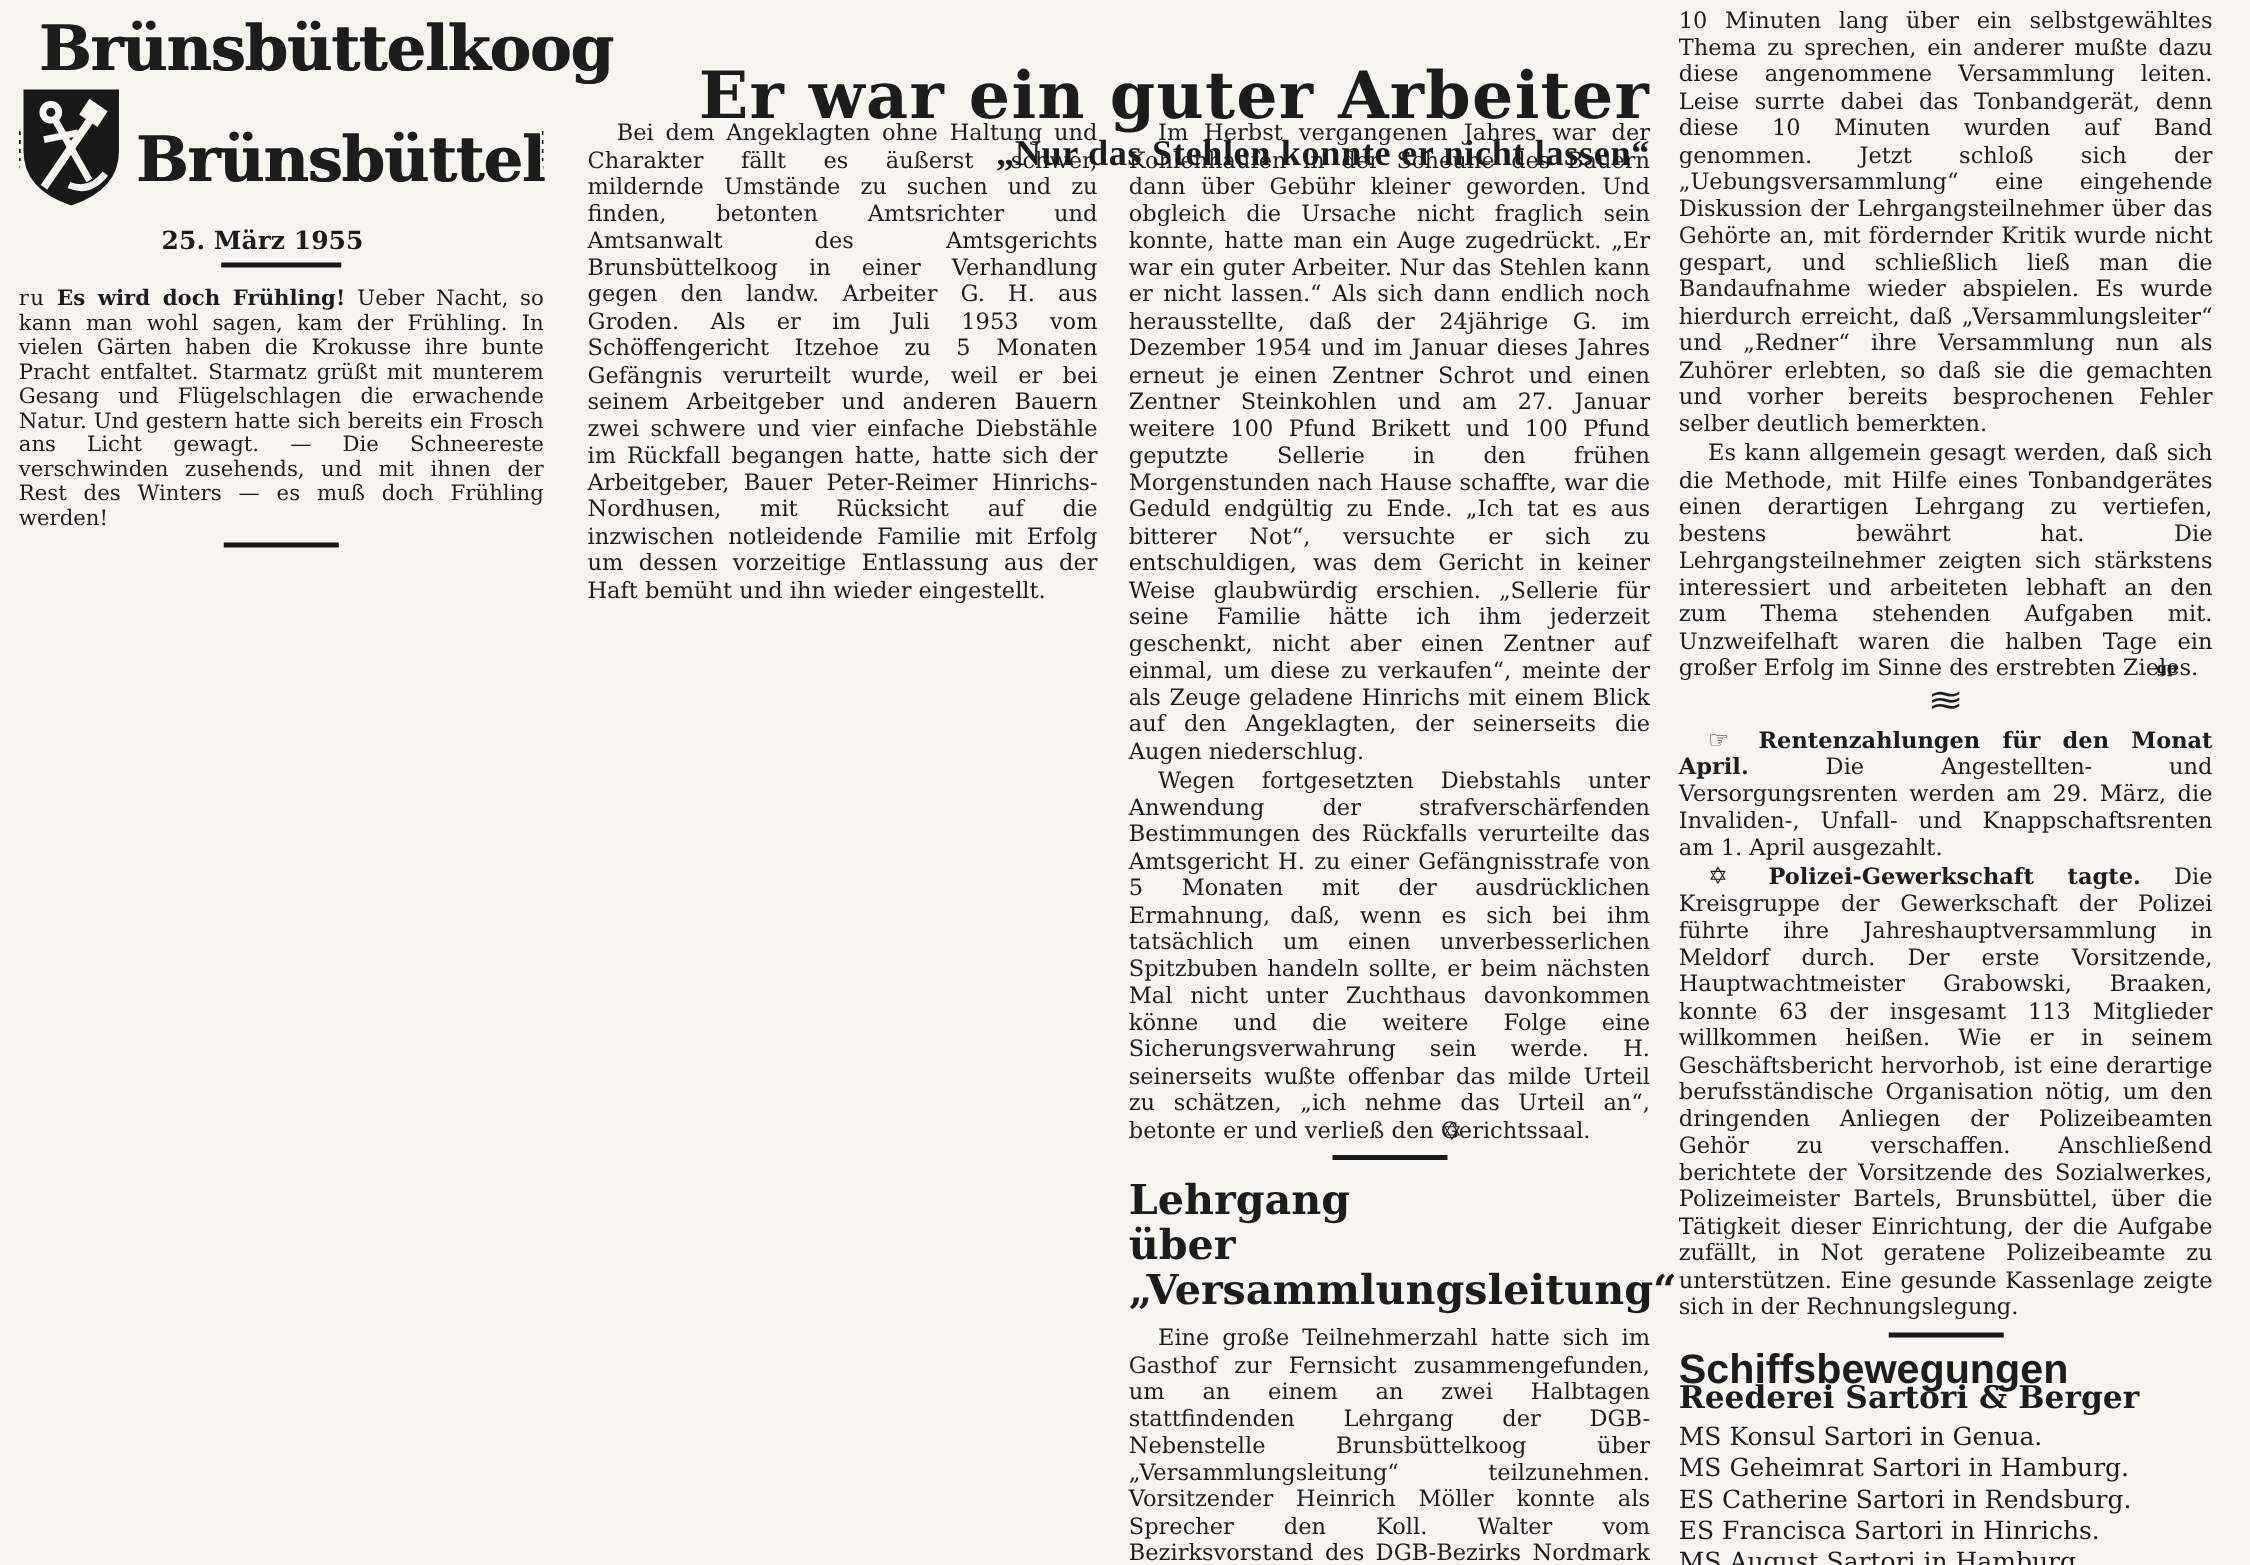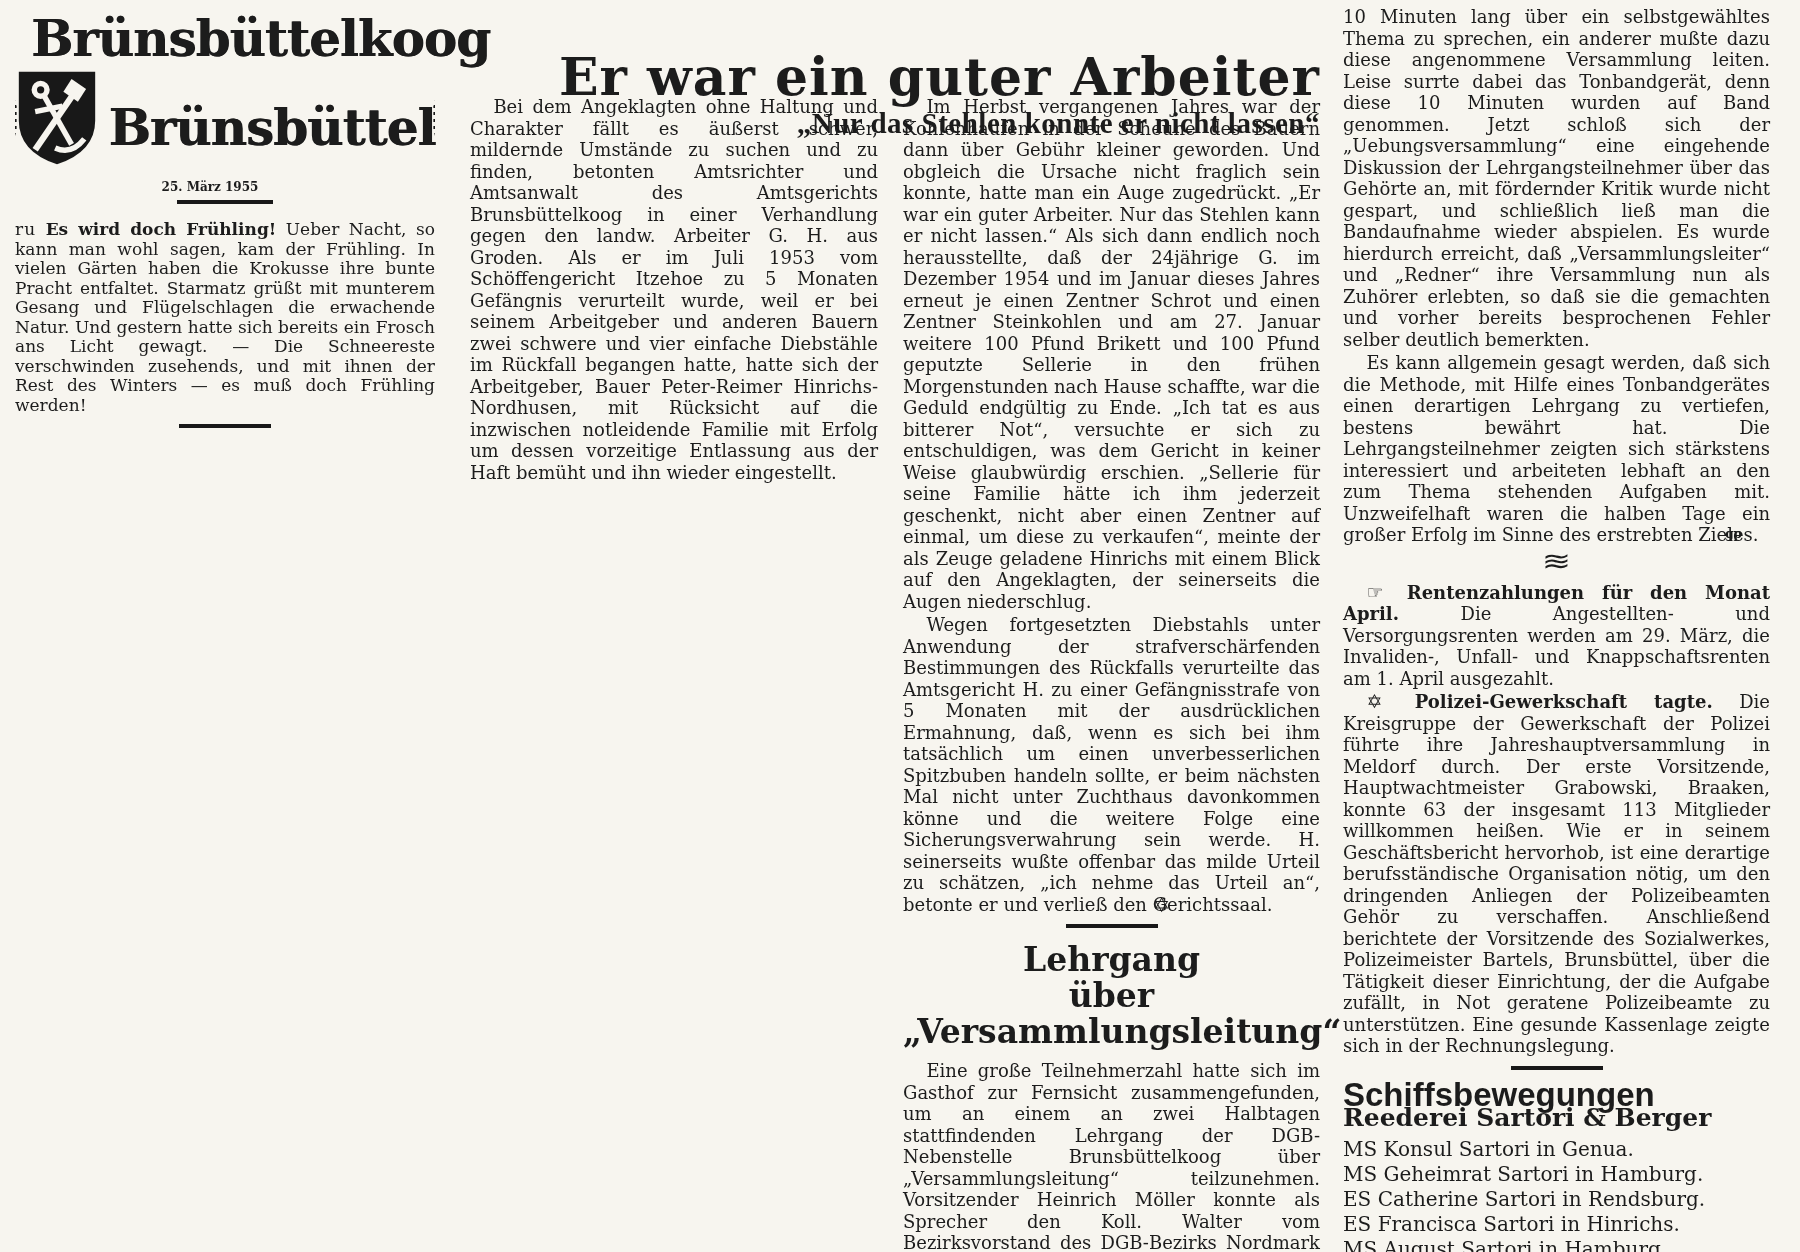--- a/index.html
+++ b/index.html
@@ -29,33 +29,33 @@
     width:34px;height:36px;
     background:repeating-linear-gradient(0deg,#181818 0 3px,transparent 3px 7px);
   }
   .ribbon.left{clip-path:polygon(0 0,100% 18%,100% 82%,0 100%);margin-right:-6px;}
   .ribbon.right{clip-path:polygon(0 18%,100% 0,100% 100%,0 82%);margin-left:-2px;}
   .crest{width:92px;height:100px;flex:0 0 auto;}
   .mast-line2{
     font-weight:bold;font-size:50px;line-height:54px;letter-spacing:-1px;
     text-shadow:0.6px 0 0 #1c1c1c;margin-left:6px;margin-top:19px;
   }
-  .dateline{font-weight:bold;font-size:12px;text-align:center;width:300px;margin:12px 0 0 45px;}
+  .dateline{font-weight:bold;font-size:20px;text-align:center;width:300px;margin:12px 0 0 45px;}
   .date-rule{height:4px;background:#181818;width:96px;margin:6px auto 0 auto;}
   .local-note{margin-top:16px;font-size:17px;line-height:19.5px;text-align:justify;}
   .local-note .author{letter-spacing:1px;}
   
   .headline-wrap{position:absolute;left:470px;top:6px;width:850px;text-align:right;margin-top:44px;}
   .headline{font-weight:bold;font-size:52px;line-height:54px;letter-spacing:1px;margin:0;}
   .subheadline{
     font-family:Liberation Serif, serif;
     font-weight:bold;font-size:29px;line-height:28px;margin:5px 0 0 0;letter-spacing:0.5px;
   }
   
-  .sec-head{font-weight:bold;font-size:33px;line-height:36px;text-align:center;margin:14px 0 10px 0;}
+  .sec-head{font-weight:bold;font-size:33px;line-height:36px;text-align:left;margin:14px 0 10px 0;}
   
   .sig{position:absolute;right:28px;bottom:0;font-weight:bold;font-size:12px;}
   .squiggle{text-align:center;font-size:26px;line-height:22px;margin:4px 0 10px 0;transform:scaleX(1.35);}
   .note{margin-top:10px;}
   .note-marker{font-size:19px;padding-right:6px;}
   
   .ship-title{font-family:"Liberation Sans", sans-serif;font-weight:bold;font-size:33px;margin:14px 0 2px 0;}
   .ship-sub{font-weight:bold;font-size:25px;text-align:left;margin:0 0 8px 0;}
   .ship-list{font-size:20px;line-height:25px;}
   .ship-line{padding-left:1.6em;text-indent:-1.6em;position:relative;}

